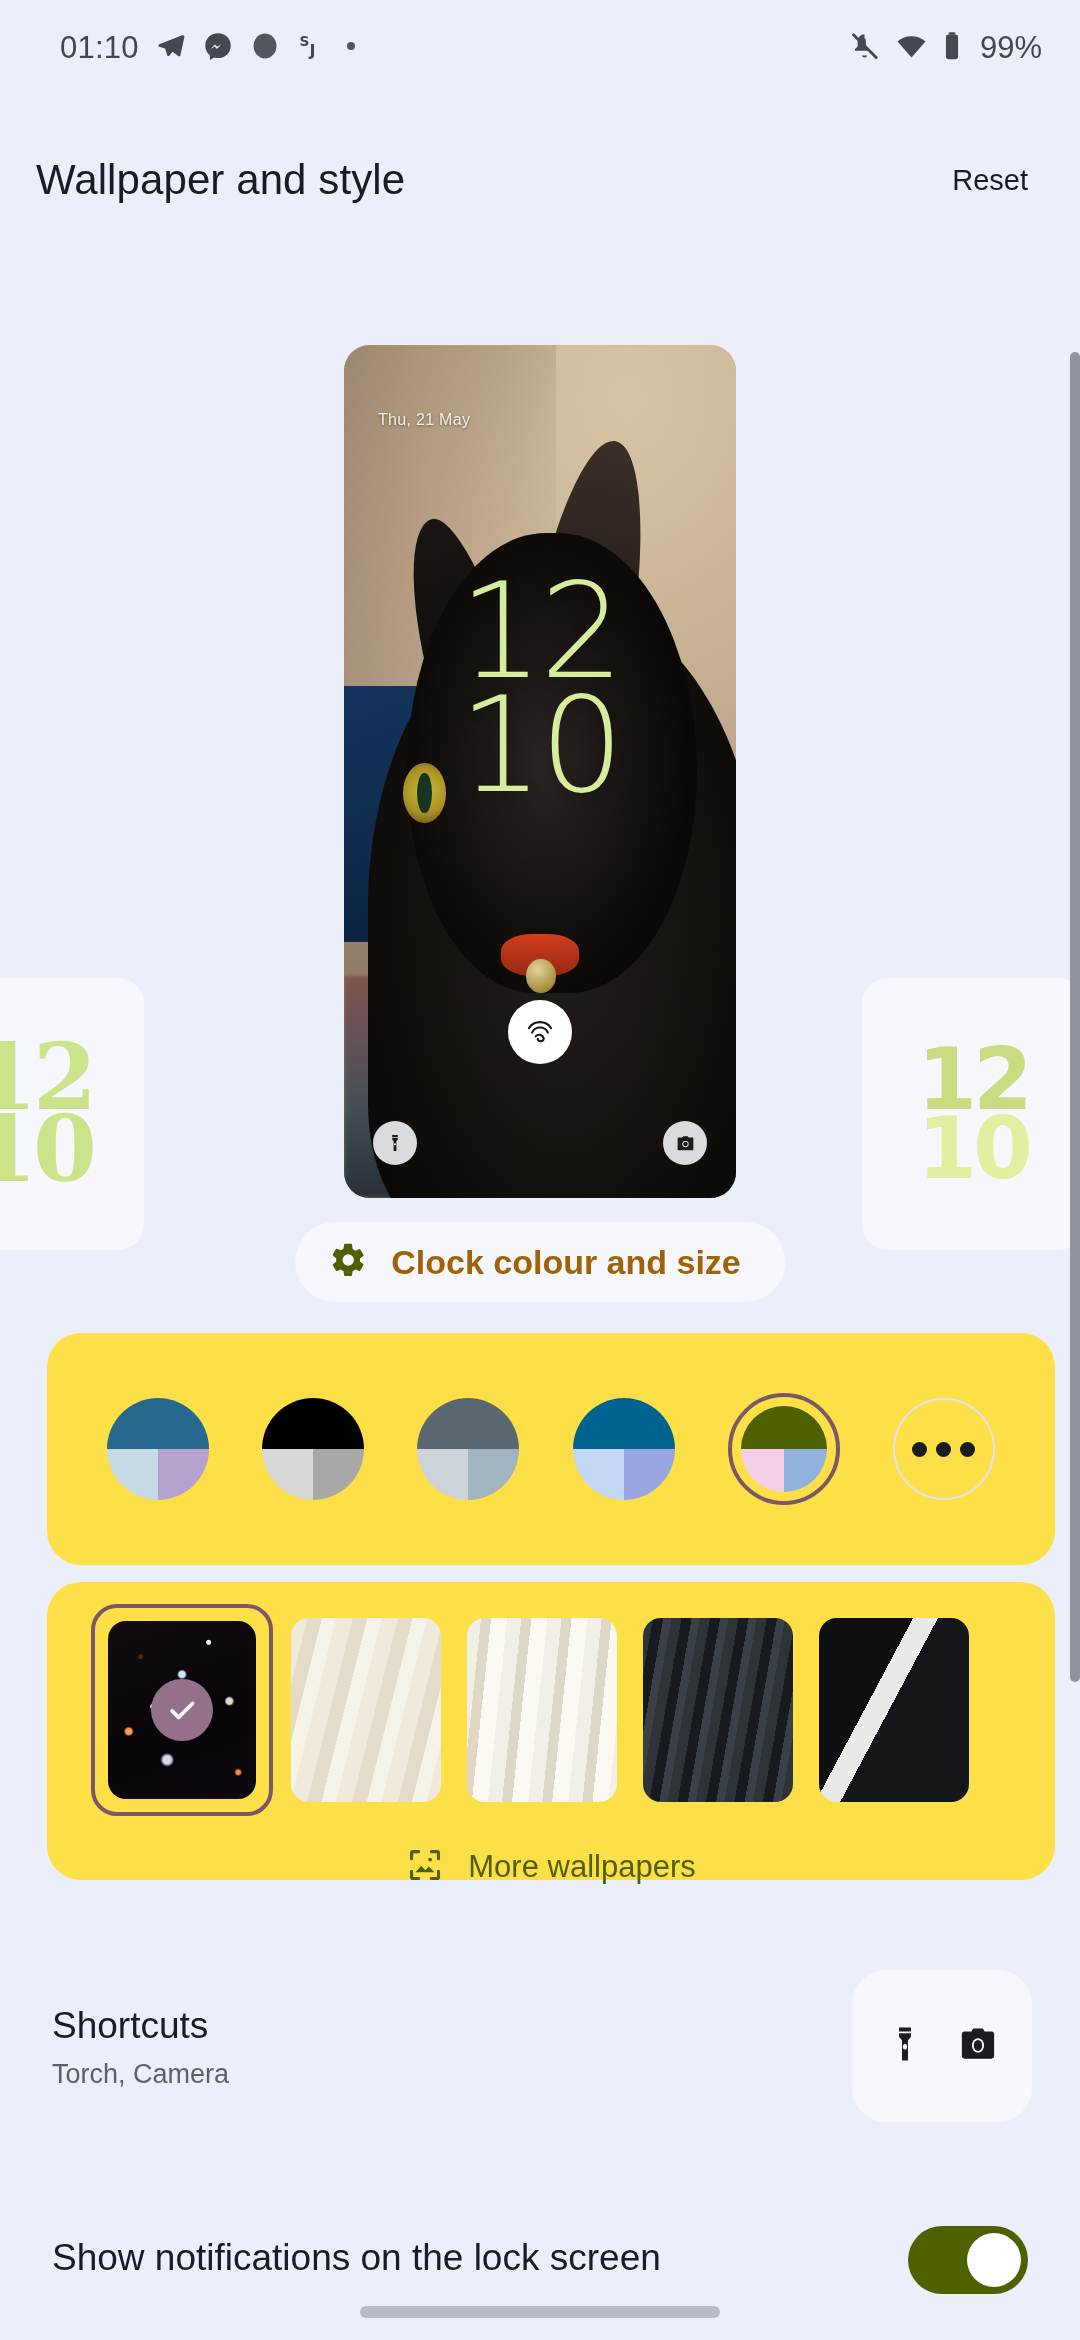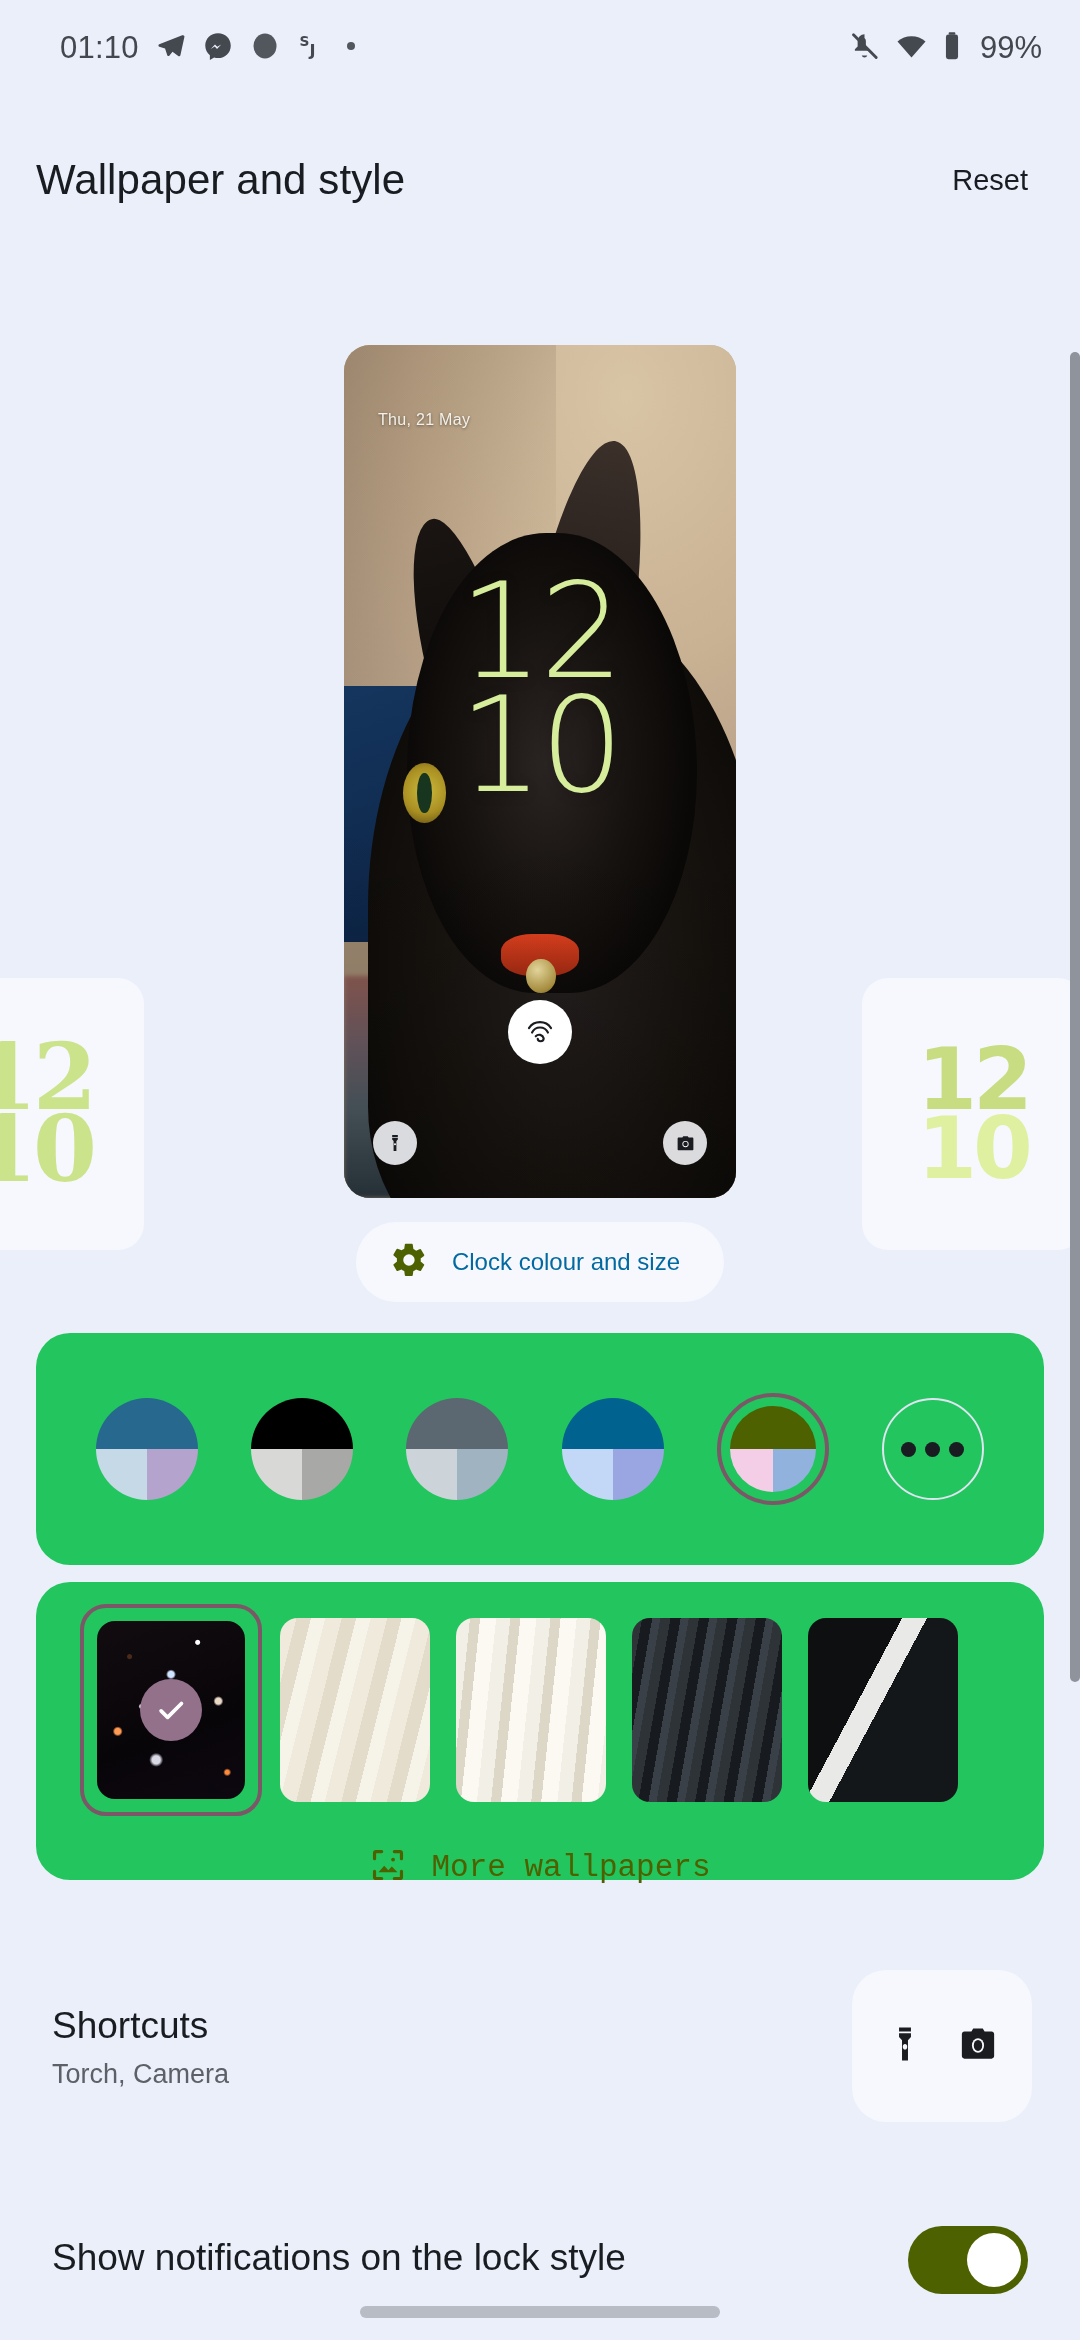--- a/index.html
+++ b/index.html
@@ -104,24 +104,24 @@
     display:flex; align-items:center; justify-content:center; }
   .lk-shortcut { position:absolute; bottom:33px; width:44px; height:44px; border-radius:50%;
     background: rgba(247,248,252,.88); display:flex; align-items:center; justify-content:center; }
   .lk-shortcut.torch { left: 29px; }
   .lk-shortcut.cam   { right: 29px; }
 
   
   .clockpill { position:absolute; top:1222px; left:50%; transform:translateX(-50%);
     height:80px; padding:0 44px 0 34px; border-radius:40px; background:#f6f8fe;
     display:flex; align-items:center; gap:24px; }
-  .clockpill-label { font-size:24px; color:#0369a1; }
-
-  
-  .card { position:absolute; left:36px; width:1008px; background:#22c55e; border-radius:34px;font-family:Liberation Mono, monospace; }
+  .clockpill-label { font-size:34px; color:#a16207;font-weight:bold; }
+
+  
+  .card { position:absolute; left:47px; width:1008px; background:#fde047; border-radius:34px; }
   .colors-card { top:1333px; height:232px; display:flex; align-items:center;
     justify-content:space-between; padding:0 60px; }
   .swatch-wrap { width:102px; height:102px; border-radius:50%; display:flex; align-items:center;
     justify-content:center; position:relative; }
   .swatch-wrap.sel { border: 4px solid #7c5768; width:112px; height:112px; }
   .swatch { width:102px; height:102px; border-radius:50%; overflow:hidden; position:relative; }
   .swatch-wrap.sel .swatch { width:86px; height:86px; }
   .swatch .top { position:absolute; left:0; top:0; width:100%; height:50%; }
   .swatch .bl  { position:absolute; left:0; top:50%; width:50%; height:50%; }
   .swatch .br  { position:absolute; left:50%; top:50%; width:50%; height:50%; }
@@ -411,21 +411,21 @@
     </span>
     <span>
       <svg width="44" height="44" viewBox="0 0 24 24">
           <path d="M9.4 3.5h5.2l1 1.7h3.8c.8 0 1.4.6 1.4 1.4v12c0 .8-.6 1.4-1.4 1.4H4.6c-.8 0-1.4-.6-1.4-1.4v-12c0-.8.6-1.4 1.4-1.4h3.8z" fill="#1a1c20"></path>
           <ellipse cx="12" cy="12.8" rx="3.3" ry="4" fill="#f7f8fc"></ellipse>
           <ellipse cx="12" cy="12.8" rx="2.3" ry="3" fill="#1a1c20"></ellipse>
         </svg>
     </span>
   </div>
 
-  <div class="notif">Show notifications on the lock style</div>
+  <div class="notif">Show notifications on the lock screen</div>
   <div class="toggle">
     <div class="knob"></div>
   </div>
 
   <div class="scrollbar"></div>
   <div class="navbar-handle"></div>
 
 </div>
 
 </body></html>

